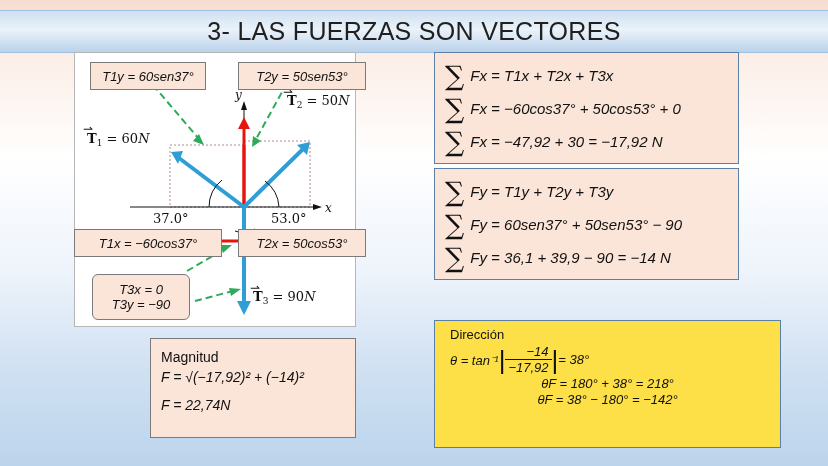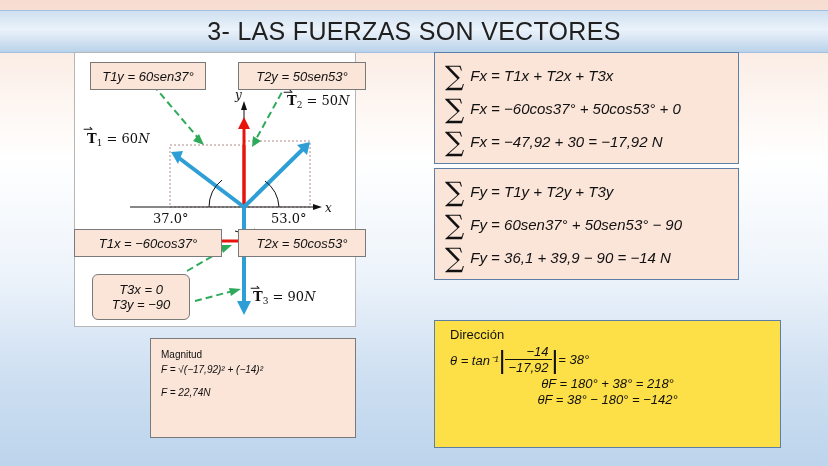--- a/index.html
+++ b/index.html
@@ -46,21 +46,21 @@
     background:#fde047;border:1px solid #5b7fa6;box-sizing:border-box;padding:5px 15px;
   }
   .dirbox div{font-size:13px;color:#111;margin:1px 0;}
   .frac{display:inline-block;vertical-align:middle;text-align:right;font-style:italic;}
   .frac .num{display:block;border-bottom:1px solid #111;padding:0 3px;}
   .frac .den{display:block;padding:0 3px;}
   .magbox{
     position:absolute;left:150px;top:338px;width:206px;height:100px;
     background:#fbe4d8;border:1px solid #7a7a7a;box-sizing:border-box;padding:6px 10px;
   }
-  .magbox div{font-size:10px;color:#111;margin:4px 0;}
+  .magbox div{font-size:14px;color:#111;margin:4px 0;}
   .center{text-align:center;}
 </style>
 </head>
 <body>
 
 <div class="title-bar">
   <span class="txt">3- LAS FUERZAS SON VECTORES</span>
 </div>
 
 <div class="figure">

